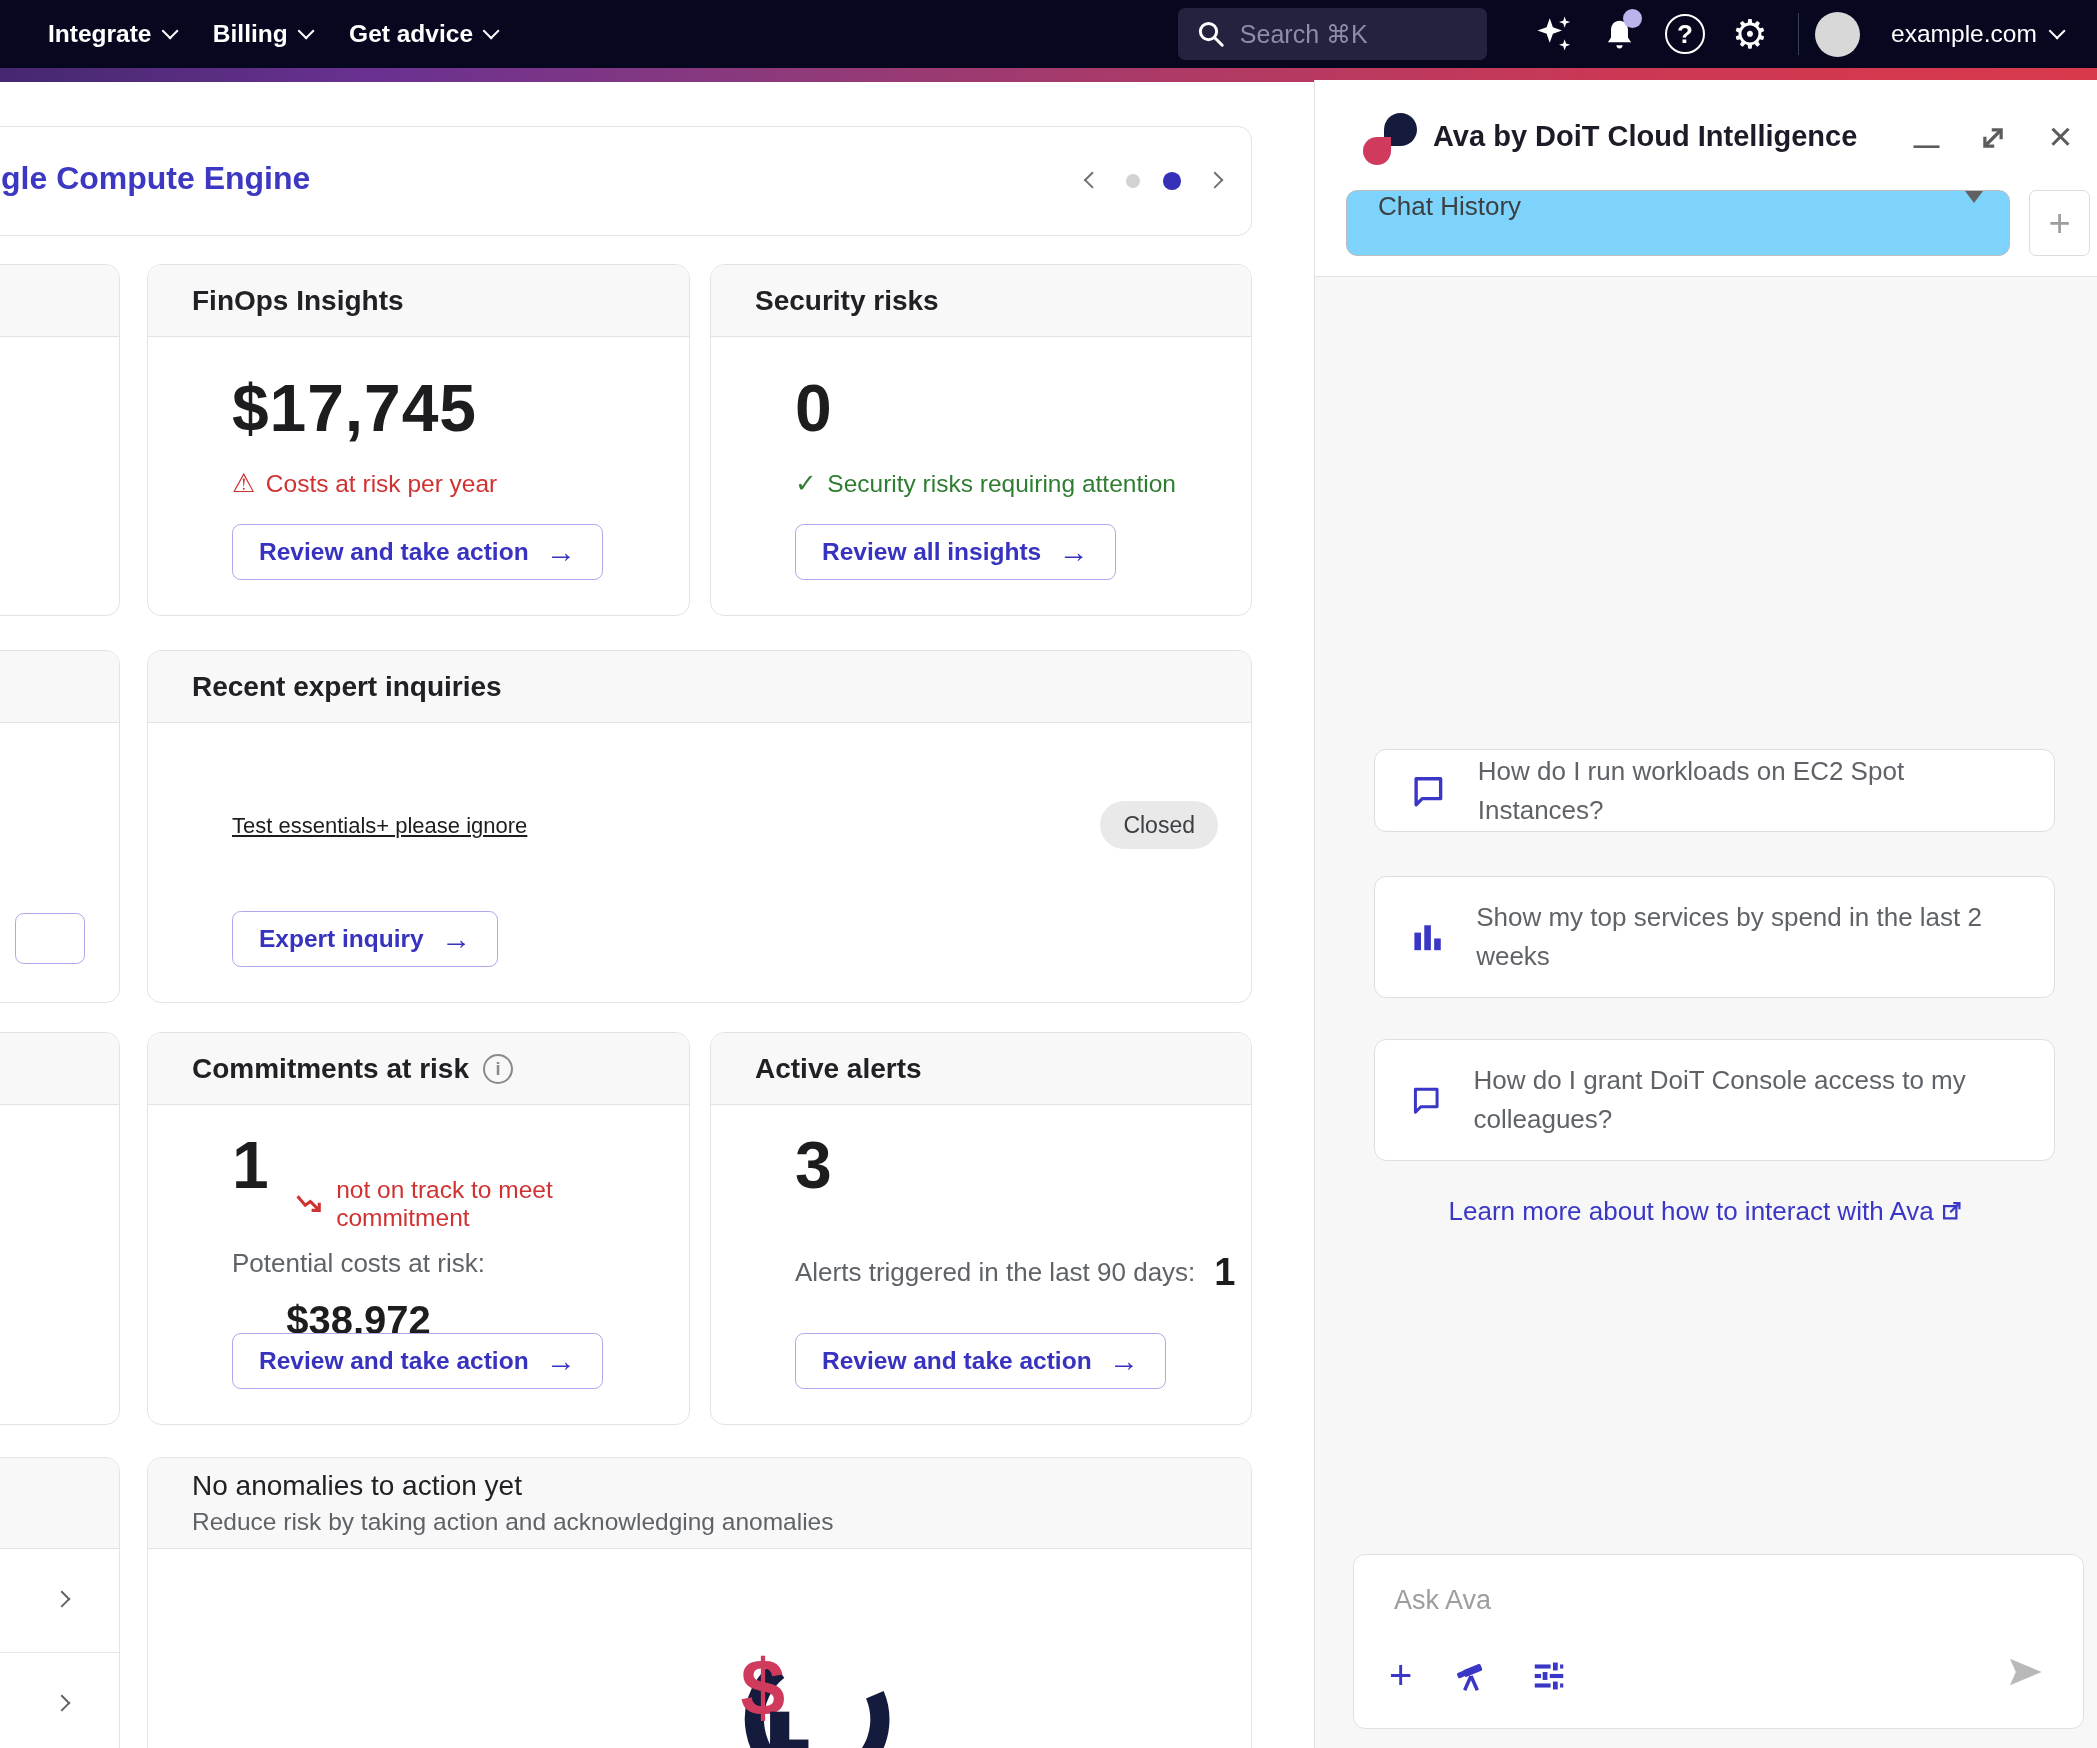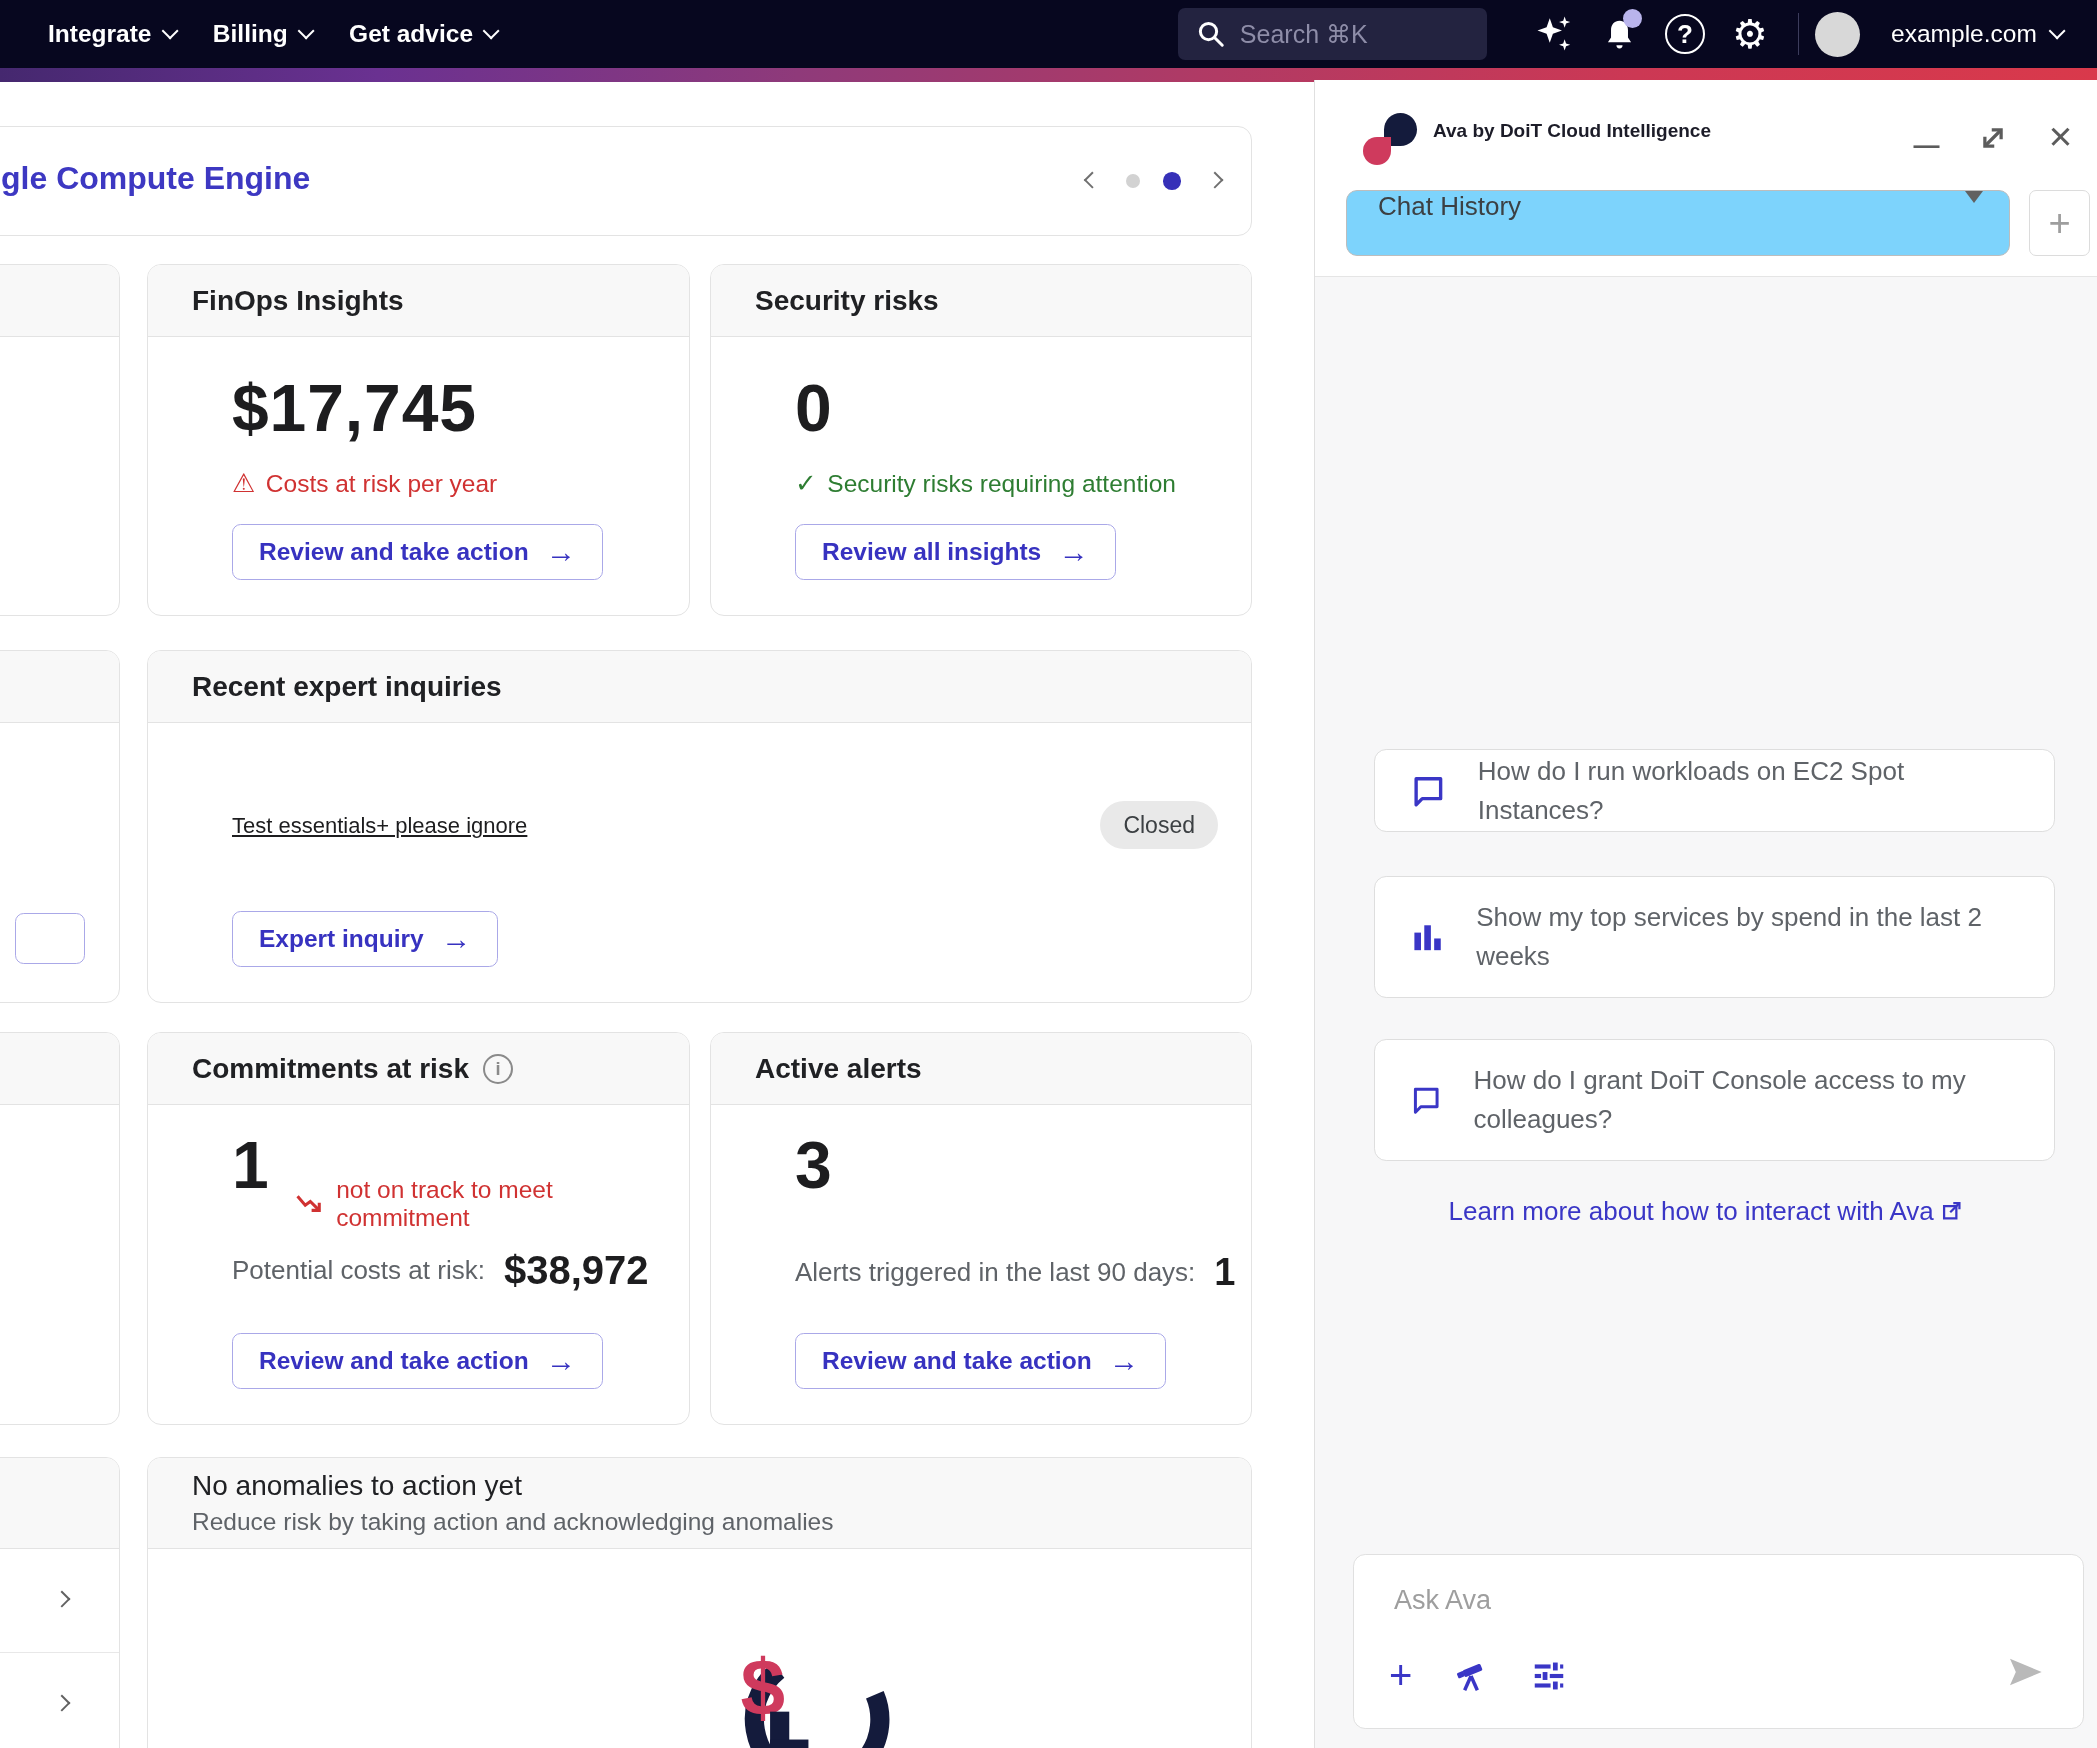--- a/index.html
+++ b/index.html
@@ -71,21 +71,21 @@
   
   .cut-card { left:-279px; width:399px; }
   .list-row { position:relative; height:104px; border-bottom:1.7px solid #e8e8e8; }
   .row-chev-pos { position:absolute; left:334px; top:50%; transform:translateY(-50%); }
   
   .ava-panel { position:absolute; left:1314px; top:80px; width:783px; height:1668px; background:#f7f7f8; border-left:1.7px solid #e0e0e0; }
   .ava-header { position:absolute; left:0; top:0; width:100%; height:197px; background:#fff; border-bottom:1.7px solid #e5e5e5; }
   .ava-logo { position:absolute; left:48px; top:33px; width:54px; height:52px; }
   .logo-navy { position:absolute; right:0; top:0; width:33px; height:33px; background:#141b3c; border-radius:50% 50% 50% 0; }
   .logo-pink { position:absolute; left:0; bottom:0; width:28px; height:28px; background:#cf3a5d; border-radius:50% 0 50% 50%; }
-  .ava-title { position:absolute; left:118px; top:40px; font-size:19px; font-weight:700; color:#1c1c28; }
+  .ava-title { position:absolute; left:118px; top:40px; font-size:29px; font-weight:700; color:#1c1c28; }
   .win-icon { position:absolute; top:33px; width:49px; height:49px; display:flex; align-items:center; justify-content:center; color:#5c5c5c; cursor:pointer; }
   .history-select {
     position:absolute; left:31px; top:110px; width:664px; height:66px; background:#7dd3fc;
     border:1.7px solid #bdbdbd; border-radius:11px; display:flex; align-items:flex-start;
     padding:0 31px; font-size:26px; color:#3c4043; cursor:pointer;
   }
   .select-caret { position:absolute; right:26px; width:0; height:0; border-left:9.6px solid transparent; border-right:9.6px solid transparent; border-top:12.2px solid #616161; }
   .plus-btn {
     position:absolute; left:714px; top:110px; width:61px; height:66px; background:#fff;
     border:1.7px solid #dcdcdc; border-radius:7px; display:flex; align-items:center; justify-content:center;
@@ -248,21 +248,21 @@
       <span class="info-circle">i</span>
     </div>
     <div class="abs big-value" style="left:44px;top:94px;">1</div>
     <div class="abs caption-red" style="left:107px;top:143px;">
       <svg width="31" height="26" viewBox="0 0 24 20">
         <polyline points="2,4 8,11 12,8 19,15" fill="none" stroke="#d03232" stroke-width="2.4"></polyline>
         <polyline points="19,9 19,15 13,15" fill="none" stroke="#d03232" stroke-width="2.4"></polyline>
       </svg>
       <span>not on track to meet commitment</span>
     </div>
-    <div class="abs flexrow" style="left:44px;top:215px;gap:19px;">
+    <div class="abs flexrow" style="left:44px;top:215px;gap:19px;flex-direction:column;">
       <span class="gray-label">Potential costs at risk:</span>
       <span class="inline-strong">$38,972</span>
     </div>
     <button class="outline-btn abs" style="left:44px;top:300px;">
       <span>Review and take action</span>
       <span class="arrow">→</span>
     </button>
   </div>
 
   <div class="card" style="left:710px;top:1032px;width:542px;height:393px;">

